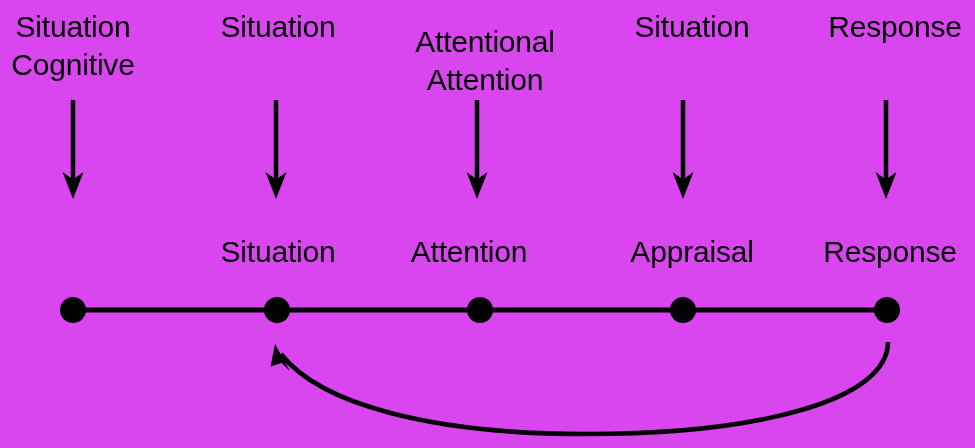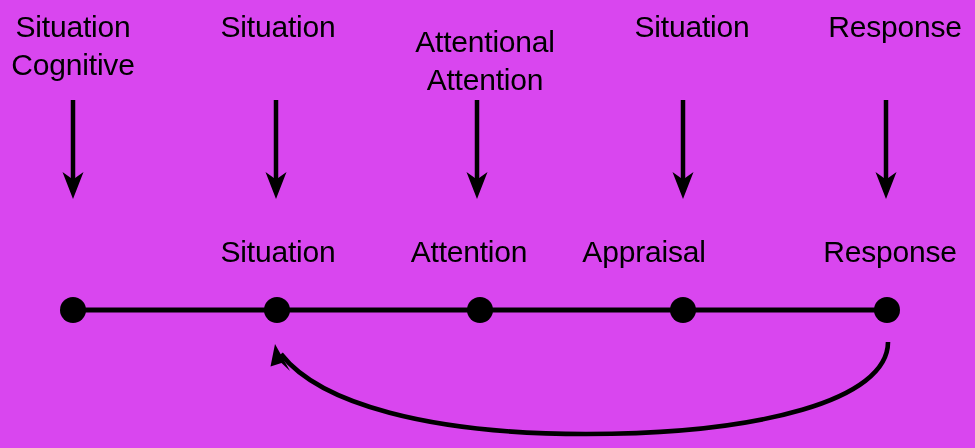--- a/index.html
+++ b/index.html
@@ -113,17 +113,17 @@
   </div>
 
   <div class="strategy-label" style="left:895px; top:8px;">
     <span class="line">Response</span>
   </div>
 
   <div class="stage-label" style="left:278px; top:235px;">Situation</div>
 
   <div class="stage-label" style="left:469px; top:235px;">Attention</div>
 
-  <div class="stage-label" style="left:644px; top:235px;">Appraisal</div>
+  <div class="stage-label" style="left:692px; top:235px;">Appraisal</div>
 
   <div class="stage-label" style="left:890px; top:235px;">Response</div>
 
 </div>
 
 </body></html>

